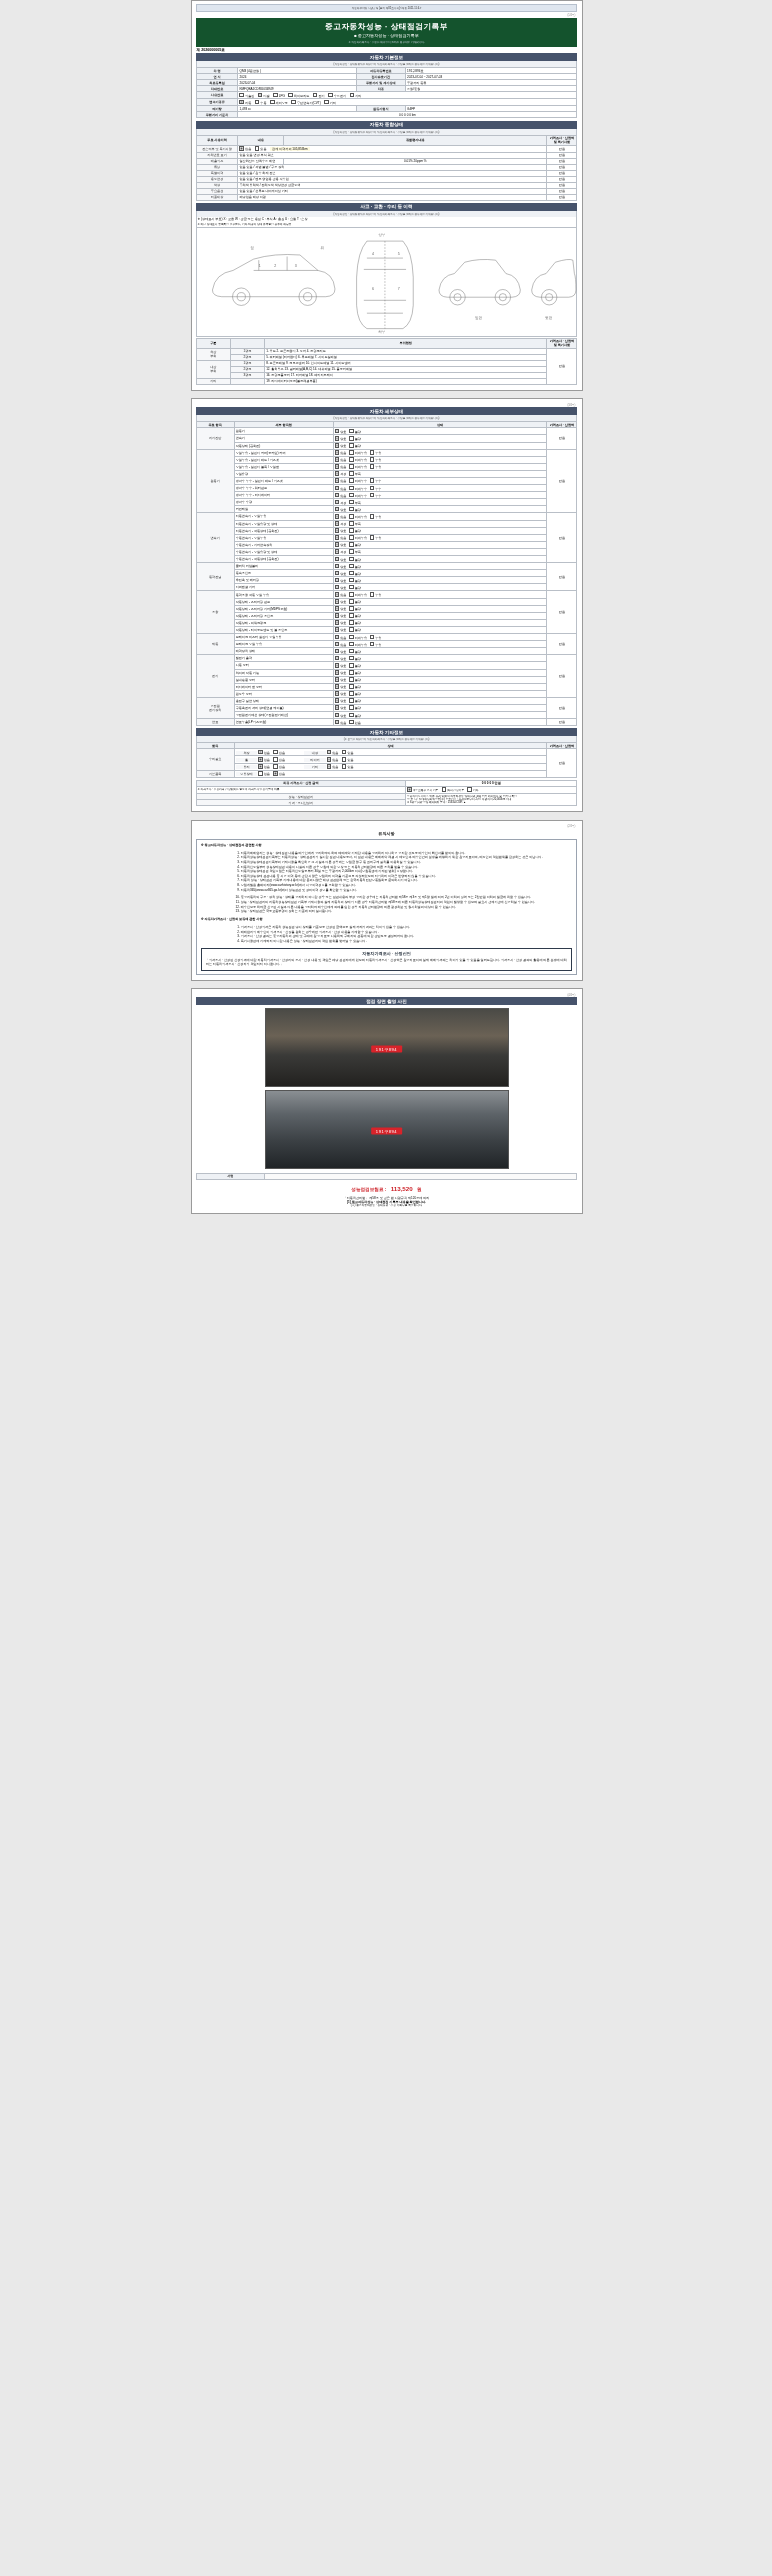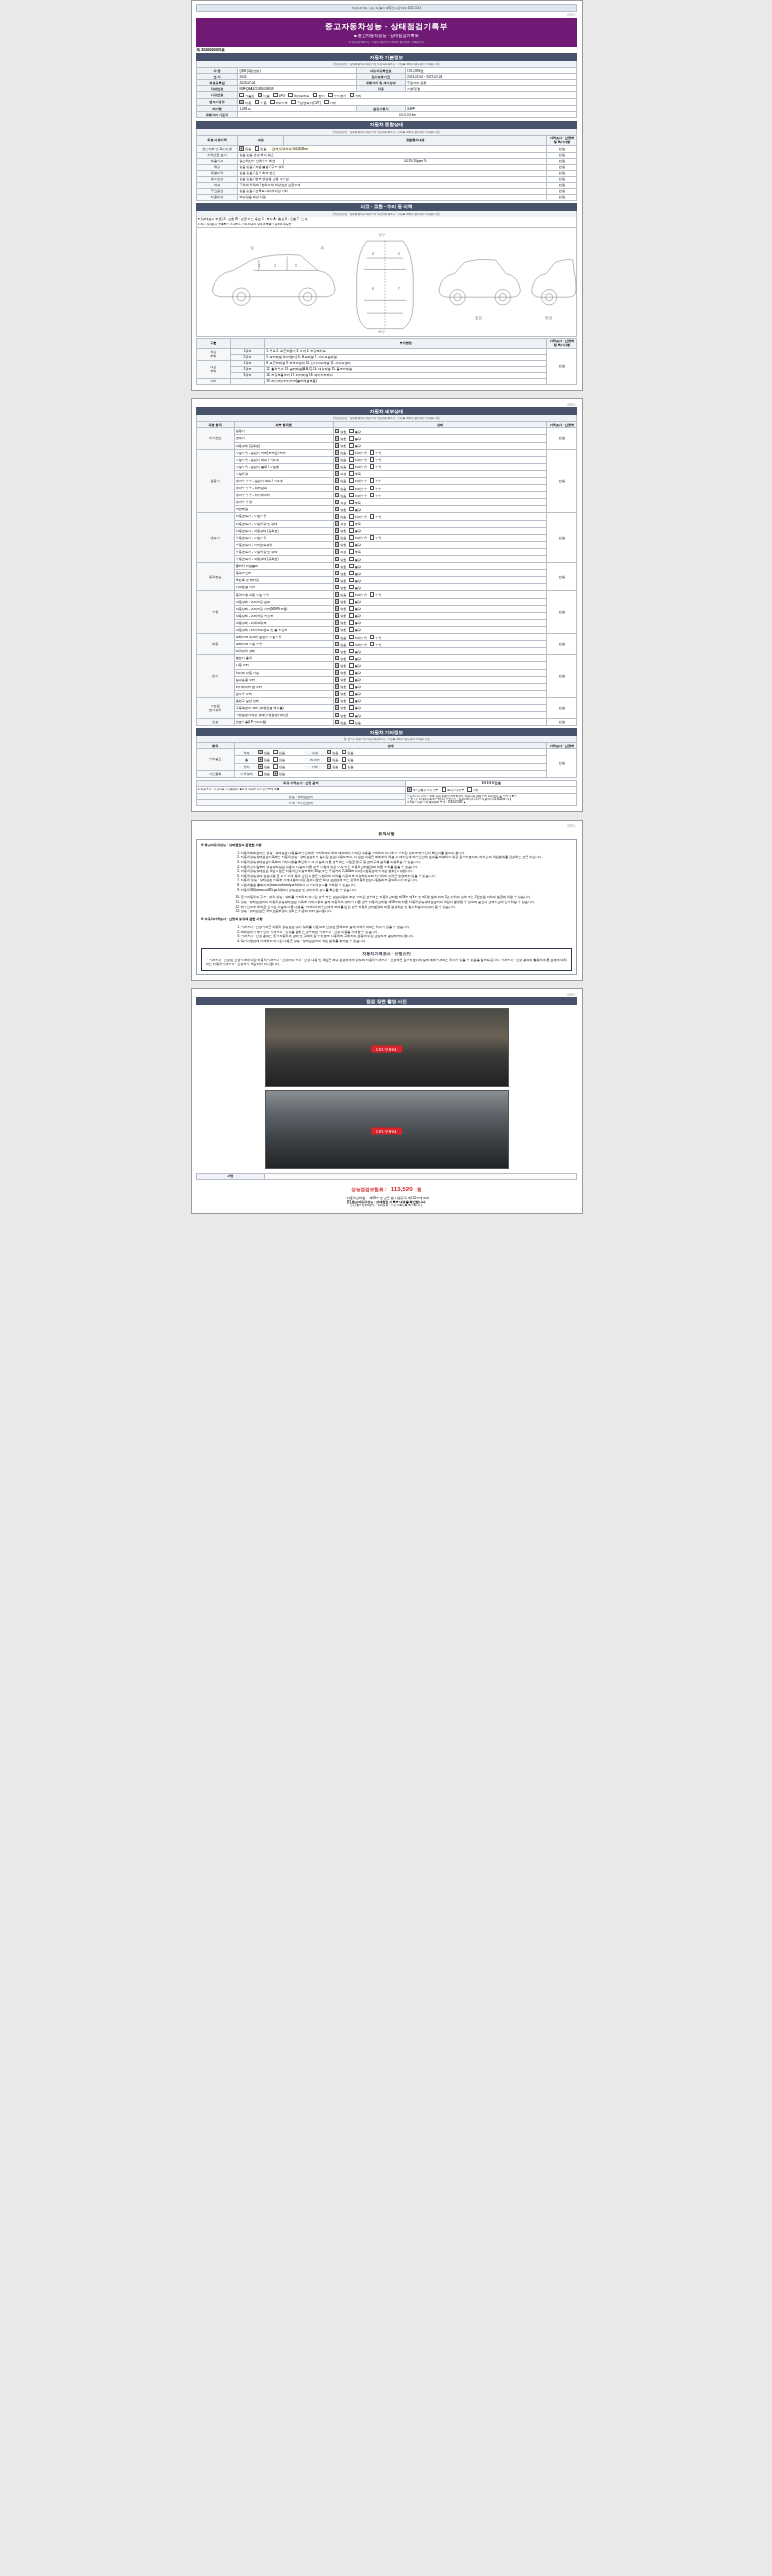--- a/index.html
+++ b/index.html
@@ -3,21 +3,21 @@
 <meta charset="utf-8">
 <style>
   html,body{margin:0;padding:0;background:#e9e9e9;}
   body{font-family:"Liberation Sans","DejaVu Sans",sans-serif;color:#000;}
   .page{width:773px;margin:0 auto;}
   .sheet{background:#fff;margin:0 auto 7.2px auto;width:392px;border:0.5px solid #9a9a9a;box-sizing:border-box;padding:0;}
   .sheet-inner{padding:3.1px 4.1px 5.2px 4.1px;}
   .tiny{font-size:3.1px;line-height:1.25;}
   .xtiny{font-size:2.7px;line-height:1.2;}
   .topnote{font-size:2.6px;background:#dfe6ef;border:0.5px solid #b6c0cd;padding:1px 2.1px;text-align:center;color:#333;}
-  .docheader{background:#701a75;color:#fff;text-align:center;padding:3.6px 0 3.1px 0;margin-top:1px;}
+  .docheader{background:#14532d;color:#fff;text-align:center;padding:3.6px 0 3.1px 0;margin-top:1px;}
   .docheader .t1{font-size:7.7px;font-weight:bold;letter-spacing:0.5px;}
   .docheader .t2{font-size:4.1px;margin-top:1.5px;}
   .docheader .t3{font-size:2.6px;margin-top:1.5px;color:#c8d2de;}
   .docnum{font-size:3.6px;font-weight:bold;padding:1.5px 1px 1px 1px;}
   .sectionbar{background:#46536b;color:#fff;text-align:center;font-size:4.6px;font-weight:bold;padding:1.5px 0;}
   .sectionsub{background:#eef1f5;border-left:0.5px solid #b9c0ca;border-right:0.5px solid #b9c0ca;font-size:2.6px;text-align:center;padding:1px 0;color:#444;}
   table{border-collapse:collapse;width:100%;}
   td,th{border:0.5px solid #b9bfc7;font-size:3.1px;padding:0.5px 1px;vertical-align:middle;}
   .lbl{background:#eef1f5;text-align:center;font-weight:bold;color:#222;}
   .lbl2{background:#f6f7f9;text-align:center;color:#222;}

